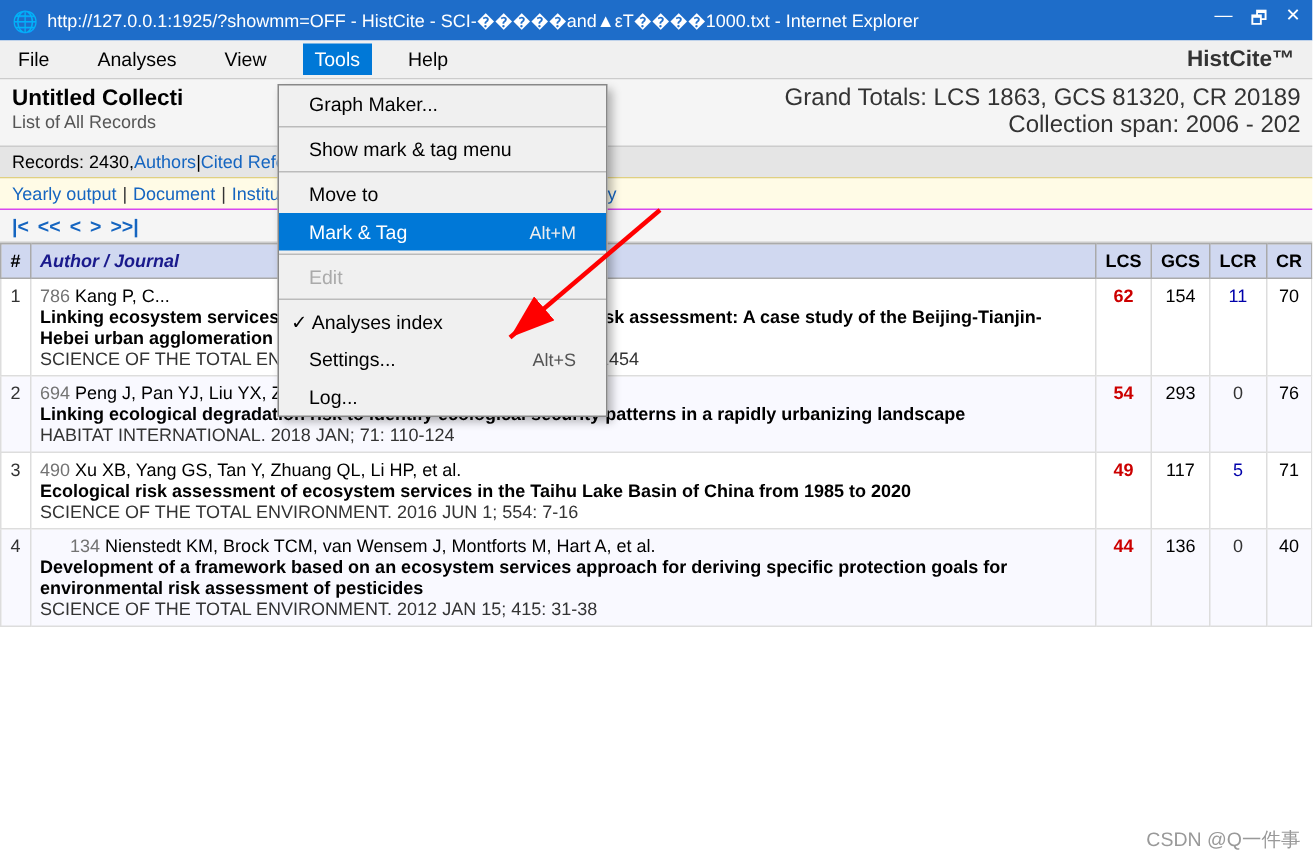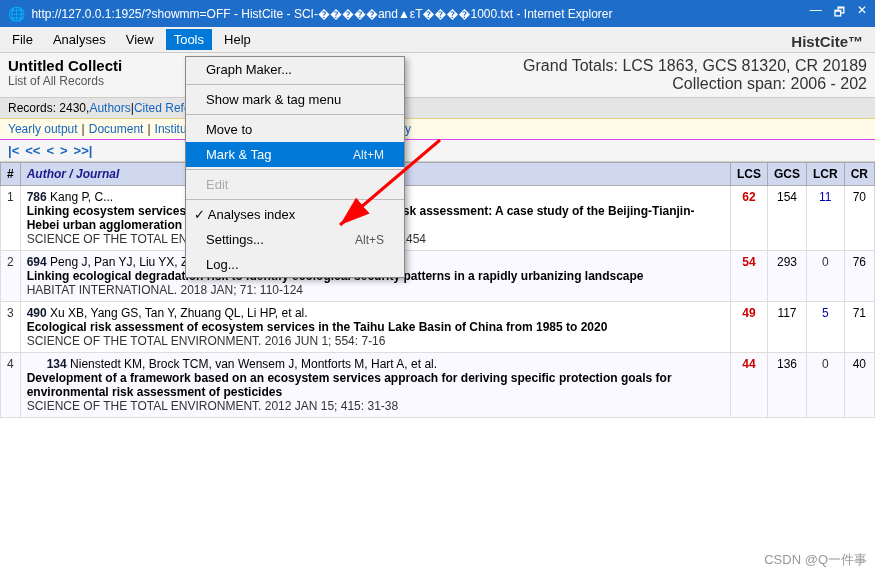--- a/index.html
+++ b/index.html
@@ -15,23 +15,23 @@
       align-items: center;
       gap: 6px;
     }
     .title-bar-icon { font-size: 14px; }
 
     
     .menu-bar {
       background: #f0f0f0;
       border-bottom: 1px solid #ccc;
       display: flex;
-      align-items: flex-end;
+      align-items: center;
       padding: 2px 4px;
-      gap: 4px;
+      gap: 16px;
     }
     .menu-item {
       padding: 3px 8px;
       cursor: pointer;
       font-size: 13px;
     }
     .menu-item.active { background: #0078d7; color: white; }
     .histcite-brand {
       margin-left: auto;
       font-weight: bold;
@@ -113,21 +113,21 @@
     }
     thead th.author-journal { text-align: left; font-style: italic; color: #1a1a8c; }
     tbody tr { border-bottom: 1px solid #ddd; vertical-align: top; }
     tbody tr:nth-child(even) { background: #f9f9ff; }
     td { padding: 4px 6px; border: 1px solid #ddd; }
     td.num { text-align: center; color: #333; }
     td.lcs { text-align: center; color: #c00; font-weight: bold; }
     td.gcs { text-align: center; }
     td.lcr { text-align: center; color: #00a; }
     td.cr { text-align: center; }
-    .record-id { color: #0f172a; font-weight: bold; }
+    .record-id { color: #737373; font-weight: normal; }
     .record-title { font-weight: bold; color: #000; }
     .record-source { color: #333; }
 
     
     .dropdown-overlay {
       position: absolute;
       top: 56px;
       left: 185px;
       background: #f0f0f0;
       border: 1px solid #888;

